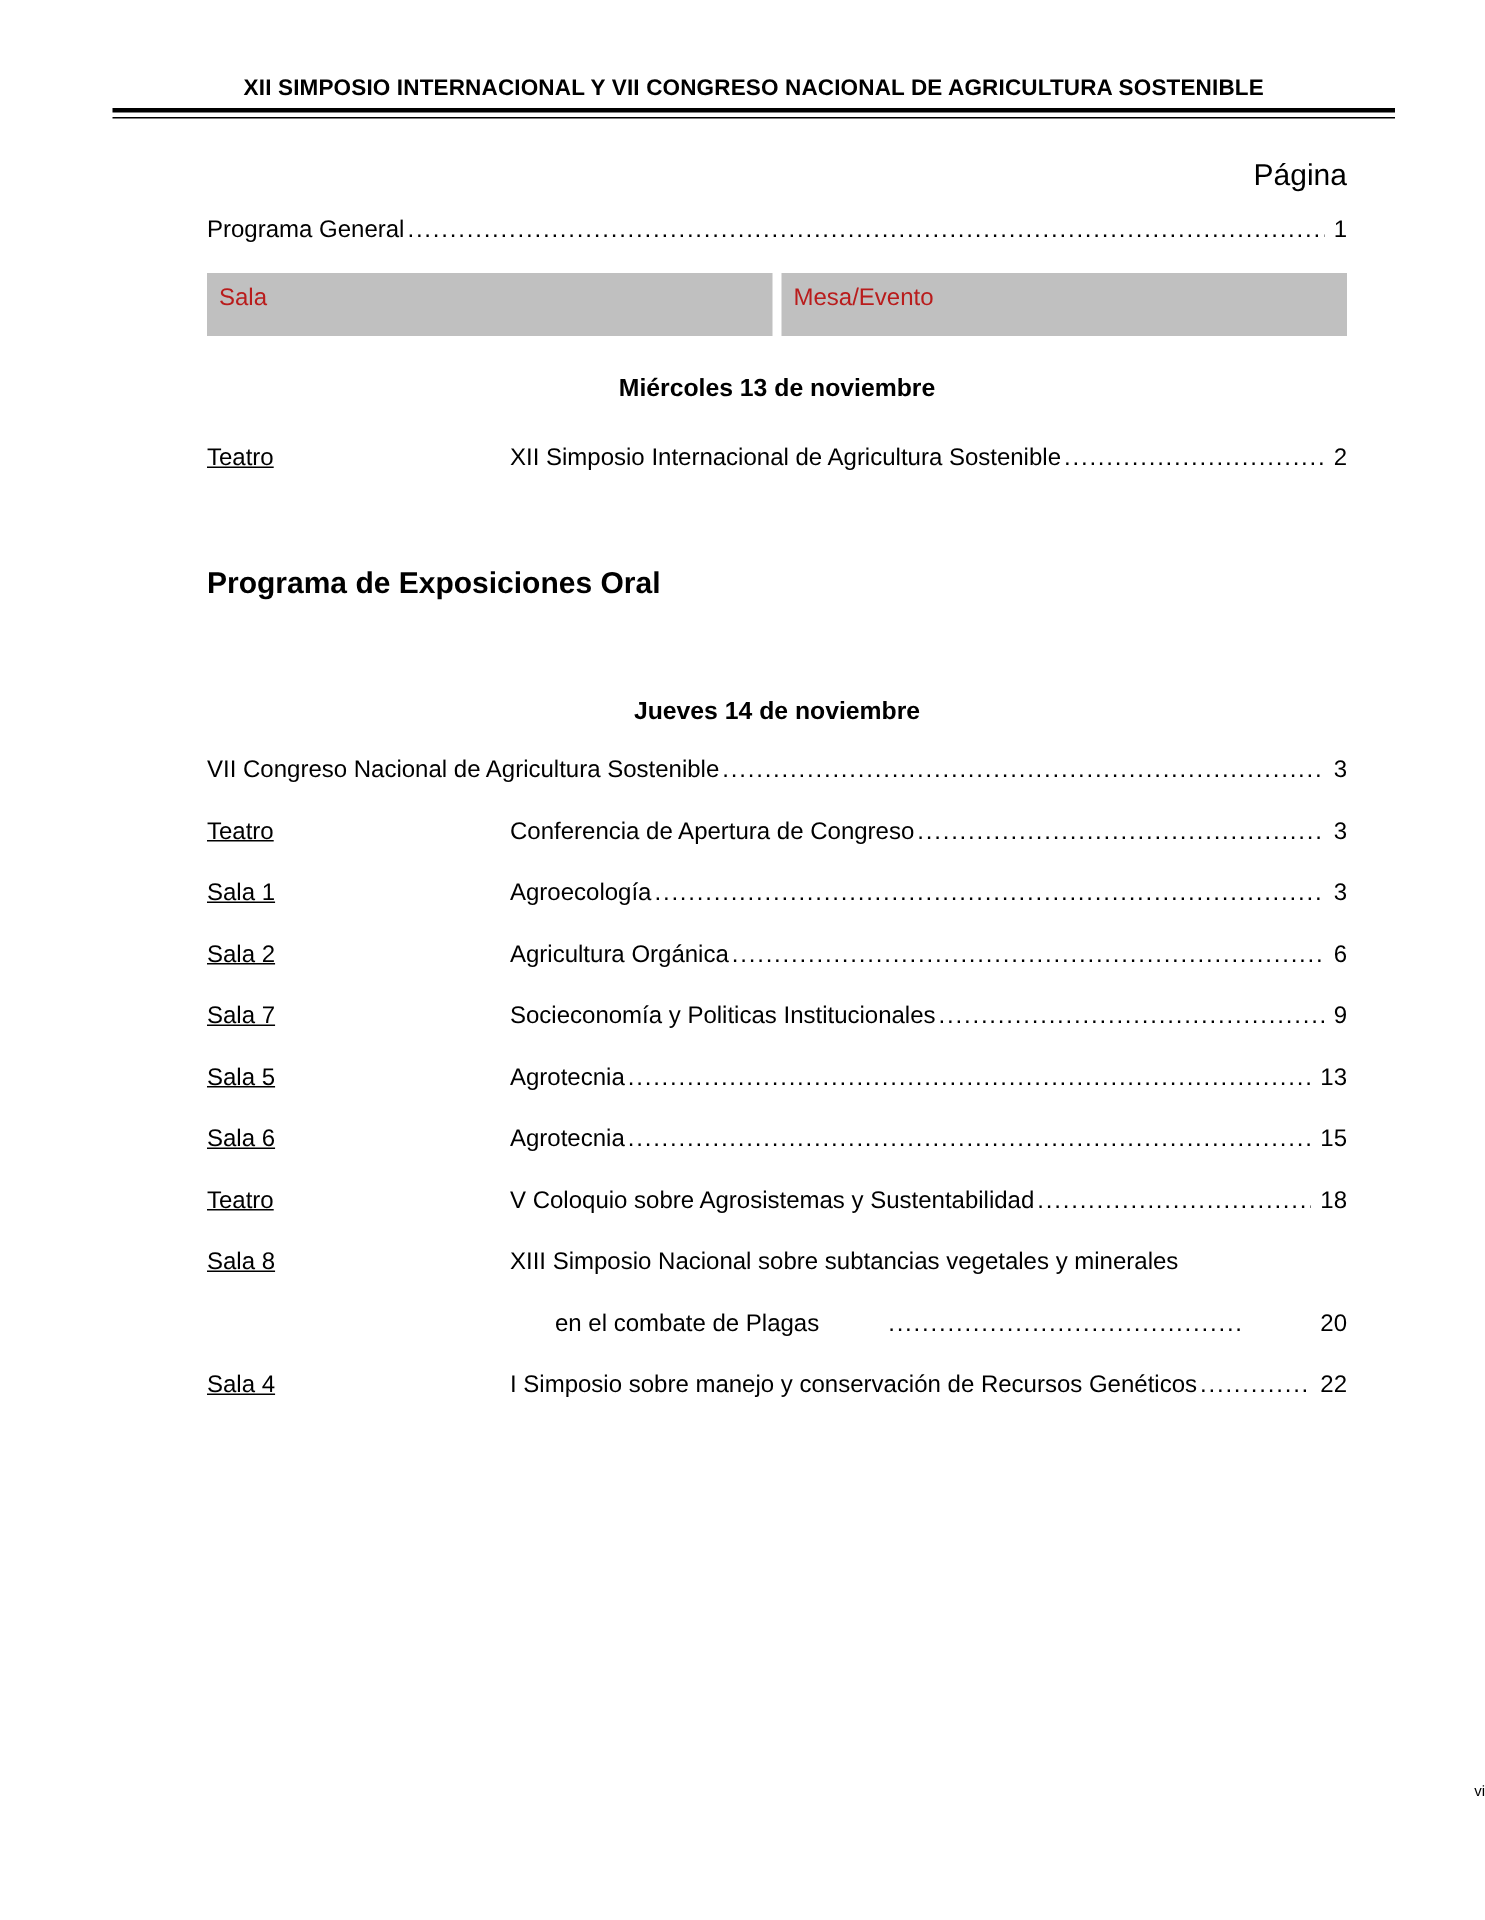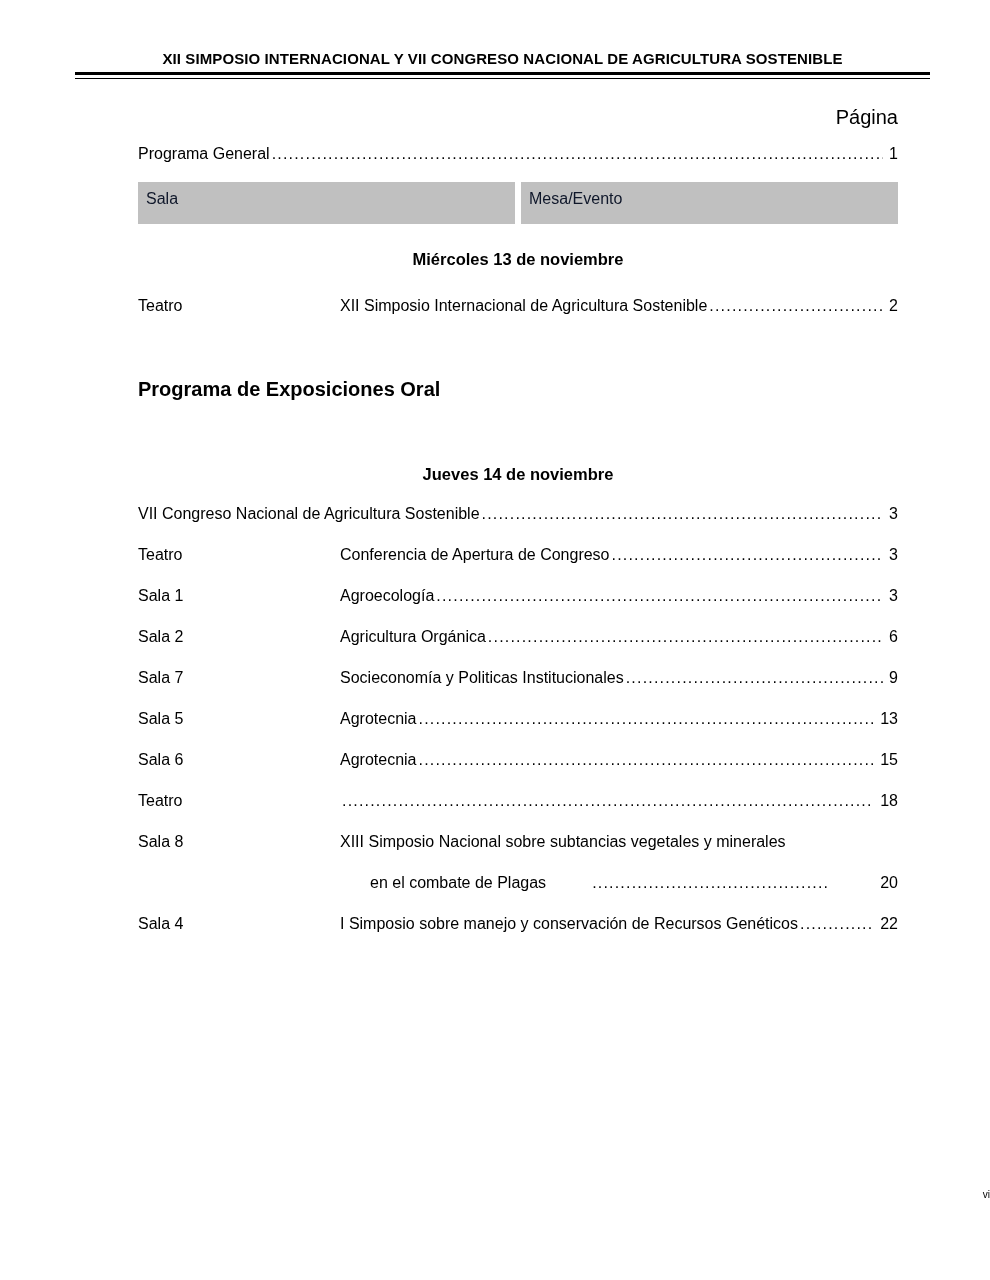--- a/index.html
+++ b/index.html
@@ -46,20 +46,21 @@
   .toc-row {
     display: flex;
     align-items: baseline;
     font-size: 16px;
     line-height: 23px;
   }
   .row-programa-general { margin-top: 13px; }
   .sala-col {
     width: 202px;
     flex-shrink: 0;
+    text-decoration: underline;
   }
   .entry {
     flex: 1;
     display: flex;
     align-items: baseline;
     min-width: 0;
   }
   .entry-label { white-space: nowrap; }
   .dot-leader {
     flex: 1 1 auto;
@@ -79,21 +80,21 @@
   .table-header {
     margin-top: 17px;
     display: flex;
     gap: 6px;
     height: 42px;
   }
   .th-cell {
     flex: 1;
     background: #c0c0c0;
     font-size: 16px;
-    color: #0f172a;
+    color: #b91c1c;
     padding: 8px 0 0 8px;
   }
   .day-heading {
     text-align: center;
     font-size: 16.5px;
     font-weight: bold;
   }
   .heading-miercoles { margin-top: 26px; }
   .row-teatro-simposio { margin-top: 25px; }
   .oral-heading {
@@ -216,20 +217,21 @@
       <span class="entry">
         <span class="entry-label">Agrotecnia</span>
         <span class="dot-leader"></span>
         <span class="page-num">15</span>
       </span>
     </div>
 
     <div class="toc-row">
       <span class="sala-col">Teatro</span>
       <span class="entry">
+        <span class="entry-label">V Coloquio sobre Agrosistemas y Sustentabilidad</span>
         <span class="dot-leader"></span>
         <span class="page-num">18</span>
       </span>
     </div>
 
     <div class="toc-row">
       <span class="sala-col">Sala 8</span>
       <span class="entry">
         <span class="entry-label">XIII Simposio Nacional sobre subtancias vegetales y minerales</span>
       </span>

